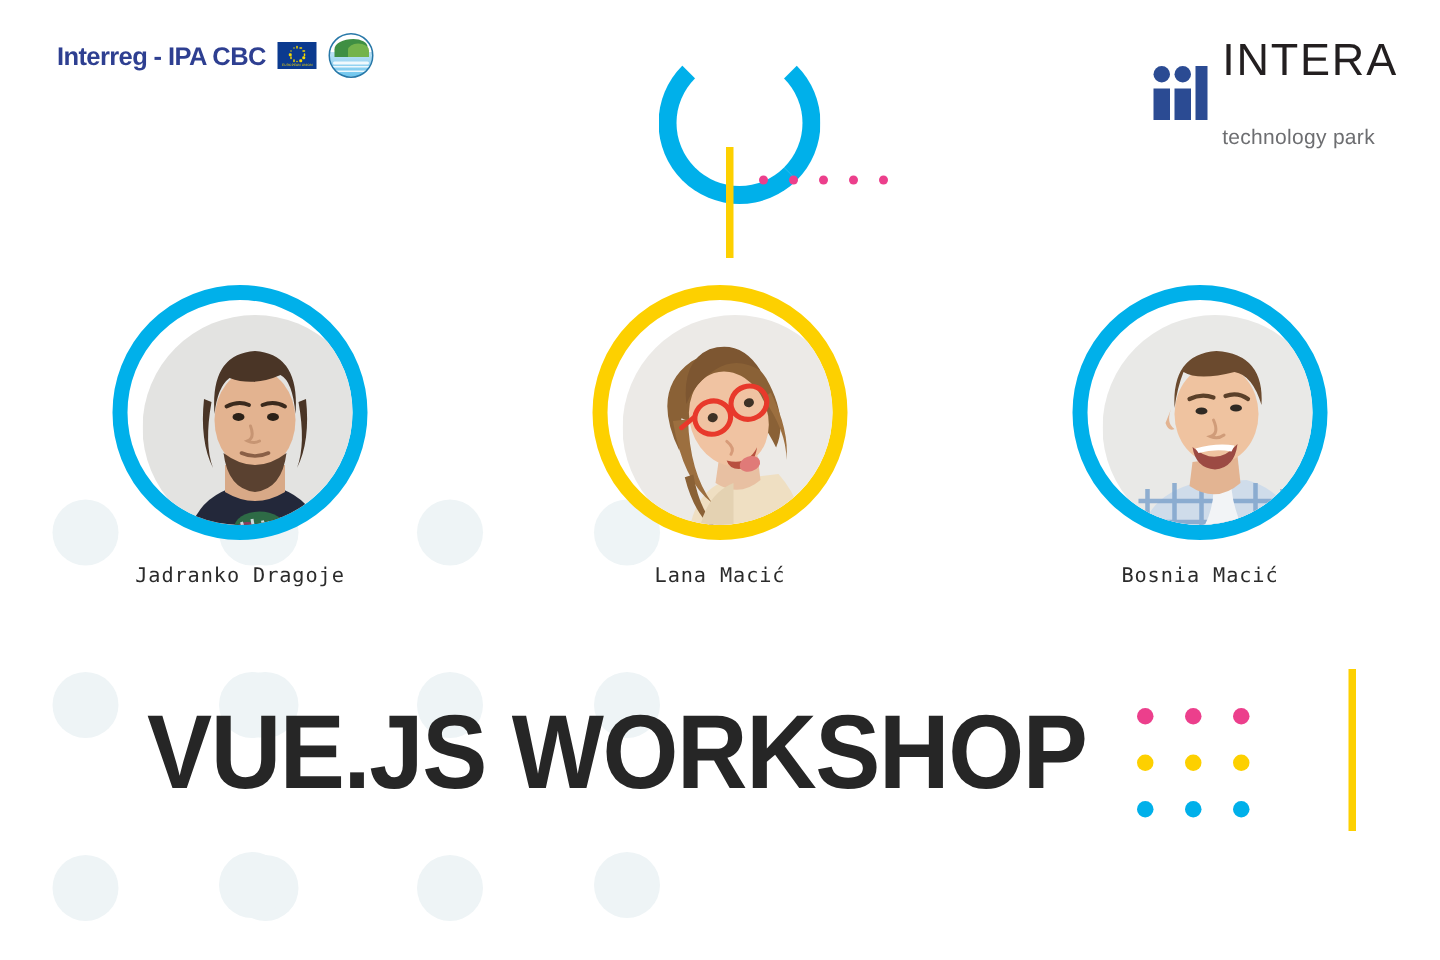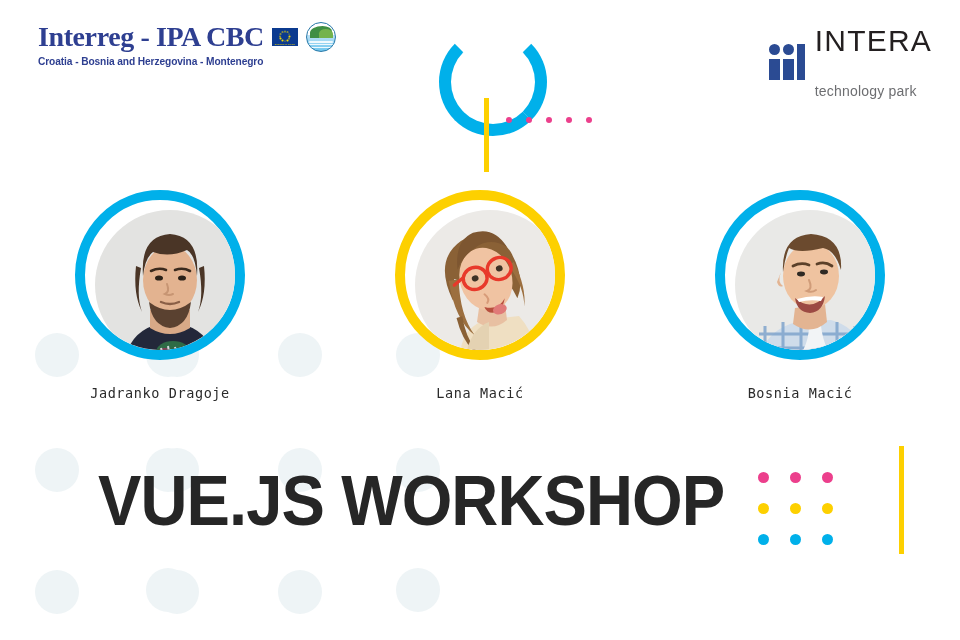--- a/index.html
+++ b/index.html
@@ -39,23 +39,23 @@
     display: flex;
     flex-direction: column;
     align-items: flex-start;
   }
   .interreg-row {
     display: flex;
     align-items: center;
     gap: 8px;
   }
   .interreg-title {
-    font-family: Liberation Serif, serif;
+    font-family: Liberation Sans, sans-serif;
     font-weight: bold;
-    font-size: 28px;
+    font-size: 17px;
     letter-spacing: -0.4px;
     color: #2e3f91;
     white-space: nowrap;
     line-height: 1;
   }
   .eu-flag {
     width: 26px;
     height: 18px;
     background: #0b3a8f;
     position: relative;
@@ -251,21 +251,21 @@
     justify-content: center;
   }
   .avatar .photo {
     position: absolute;
     left: 10px; top: 10px;
     width: 150px; height: 150px;
     border-radius: 50%;
     overflow: hidden;
   }
   .person-name {
-    margin-top: 25px;
+    margin-top: 16px;
     font-family: "DejaVu Sans Mono", monospace;
     font-size: 13.5px;
     color: #2b2b2b;
     letter-spacing: 0.6px;
     white-space: nowrap;
   }
 
   
   .headline {
     position: absolute;
@@ -350,21 +350,20 @@
         <div class="eu-caption">EUROPEAN UNION</div>
       </div>
       <div class="emblem">
         <div class="hill"></div>
         <div class="hill2"></div>
         <div class="wave" style="bottom:30%"></div>
         <div class="wave" style="bottom:20%"></div>
         <div class="wave" style="bottom:10%"></div>
       </div>
     </div>
-    <div class="interreg-sub">Croatia - Bosnia and Herzegovina - Montenegro</div>
   </div>
 
   <div class="deco">
     <div class="arc-l"></div>
     <div class="arc-r"></div>
     <div class="vline"></div>
     <div class="dotrow" id="decoDots">
         <span></span>
         <span></span>
         <span></span>

